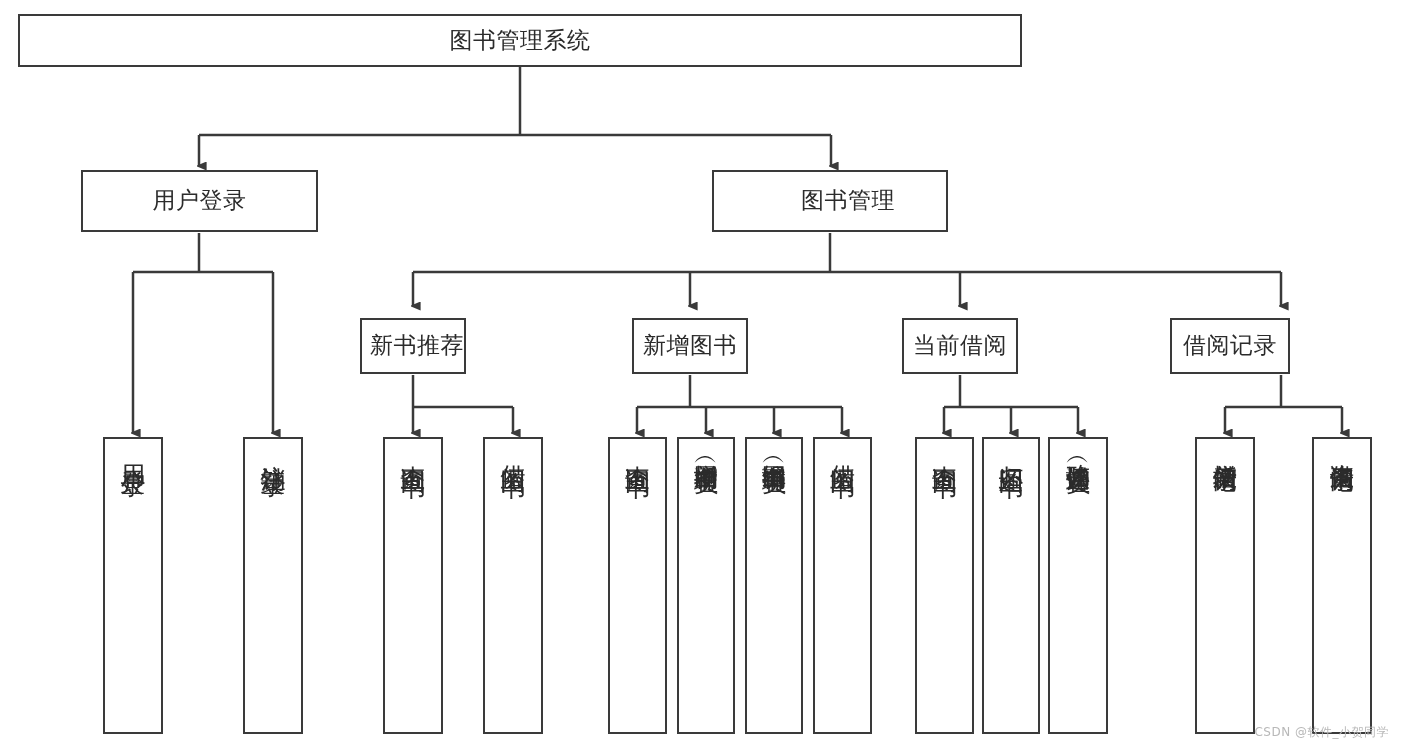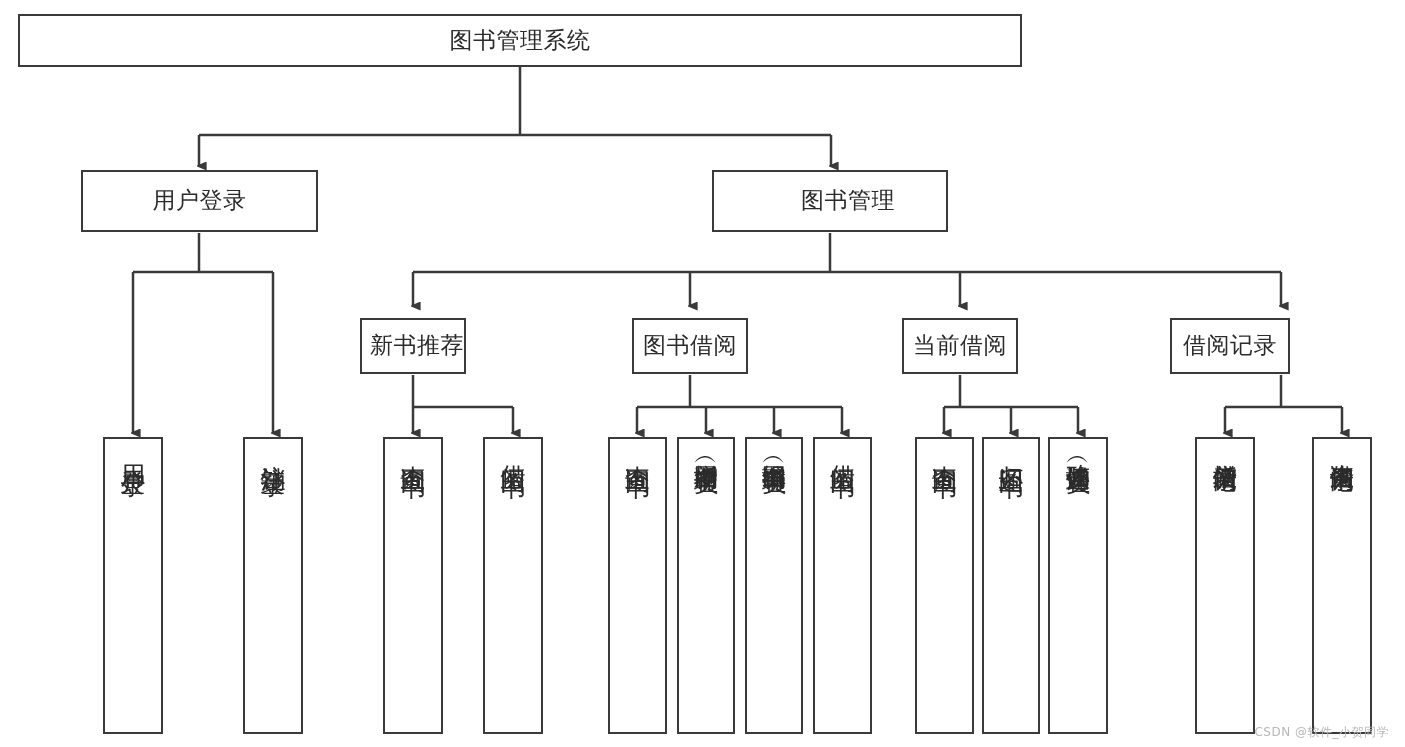--- a/index.html
+++ b/index.html
@@ -136,21 +136,21 @@
     <span class="node-label">用户登录</span>
   </div>
   <div class="node horiz" style="left:712px; top:170px; width:236px; height:62px;padding-left:36px;">
     <span class="node-label">图书管理</span>
   </div>
 
   <div class="node horiz" style="left:360px; top:318px; width:106px; height:56px;justify-content:flex-end;">
     <span class="node-label">新书推荐</span>
   </div>
   <div class="node horiz" style="left:632px; top:318px; width:116px; height:56px;">
-    <span class="node-label">图书借阅</span>
+    <span class="node-label">新增图书</span>
   </div>
   <div class="node horiz" style="left:902px; top:318px; width:116px; height:56px;">
     <span class="node-label">当前借阅</span>
   </div>
   <div class="node horiz" style="left:1170px; top:318px; width:120px; height:56px;">
     <span class="node-label">借阅记录</span>
   </div>
 
   <div class="node leaf" style="left:103px; top:437px; width:60px; height:297px;">
     <span class="node-label">用户登录</span>

